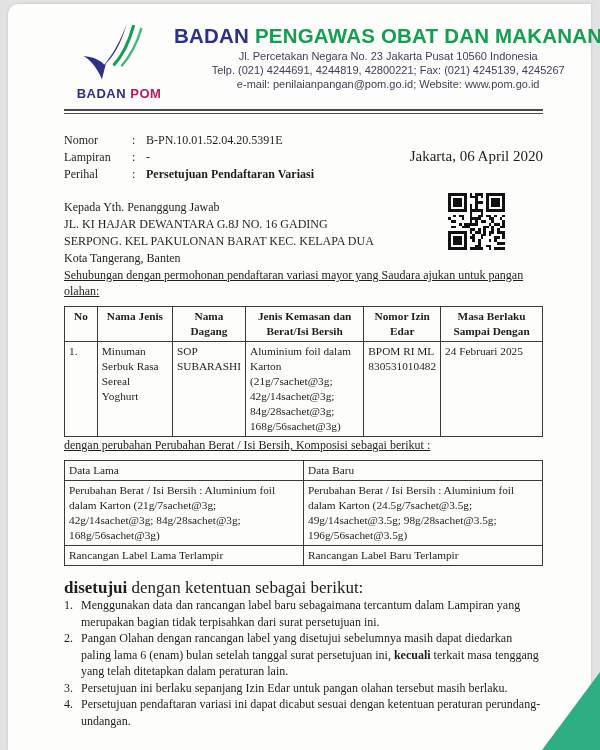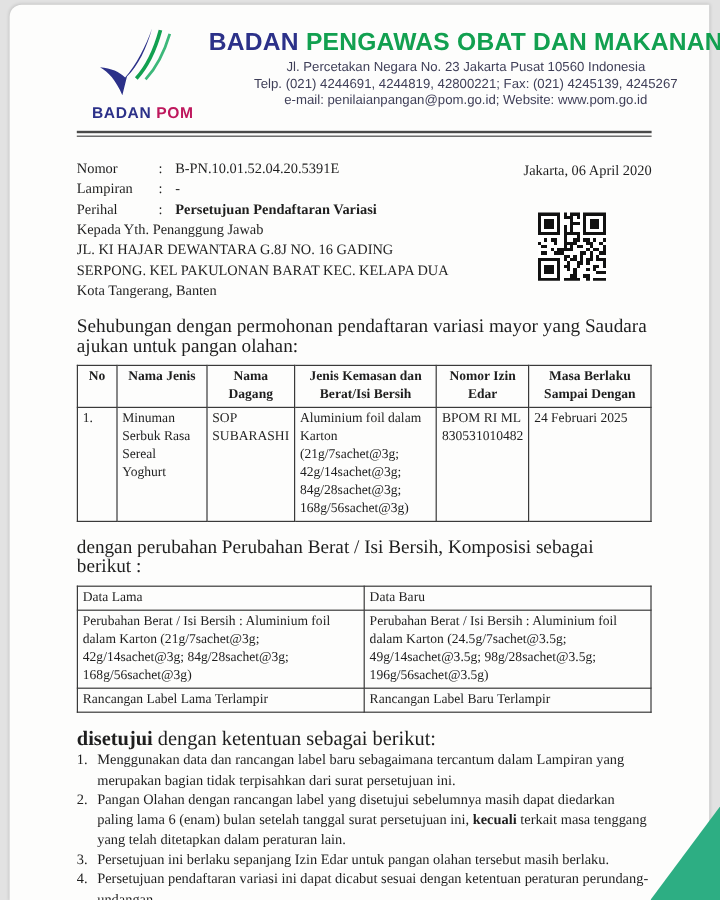--- a/index.html
+++ b/index.html
@@ -33,27 +33,27 @@
   .rule {
     margin:8px 0 0 0; height:5px;
     border-top:2.5px solid #4a4a4a; border-bottom:1.2px solid #4a4a4a;
   }
   
   .meta-zone { position:relative; margin-top:18px; font-size:12px; }
   .meta-row { display:flex; line-height:17px; }
   .meta-label { width:68px; }
   .meta-colon { width:14px; text-align:left; }
   .bold { font-weight:bold; }
-  .date { position:absolute; right:0px; top:3px; font-size:12px; }
-  
-  .addr-zone { display:flex; }
+  .date { position:absolute; right:0px; top:16px; font-size:15px; }
+  
+  .addr-zone { display:flex; margin-top:16px; }
   .addr { font-size:12px; line-height:17px; flex:1; }
   .qr { flex:0 0 auto; margin-right:38px; margin-top:-6px; }
   
-  .para { font-size:16px; margin-top:14px; line-height:16px; }
+  .para { font-size:12px; line-height:16px;text-decoration:underline; }
   
   table { border-collapse:collapse; width:100%; font-size:11.3px; margin-top:7px; }
   th, td { border:1.2px solid #3a3a3a; padding:2px 4px; vertical-align:top; line-height:15px; }
   th { text-align:center; font-weight:bold; }
   .t1 .c-no{width:7%;} .t1 .c-jenis{width:16%;} .t1 .c-dagang{width:15%;}
   .t1 .c-kemasan{width:25%;} .t1 .c-izin{width:15%;} .t1 .c-masa{width:22%;}
   .t2 td, .t2 th { width:50%; }
   .t2 th { text-align:left; font-weight:normal; }
   
   .cond-intro { font-size:17px; margin-top:14px; line-height:16px; }

